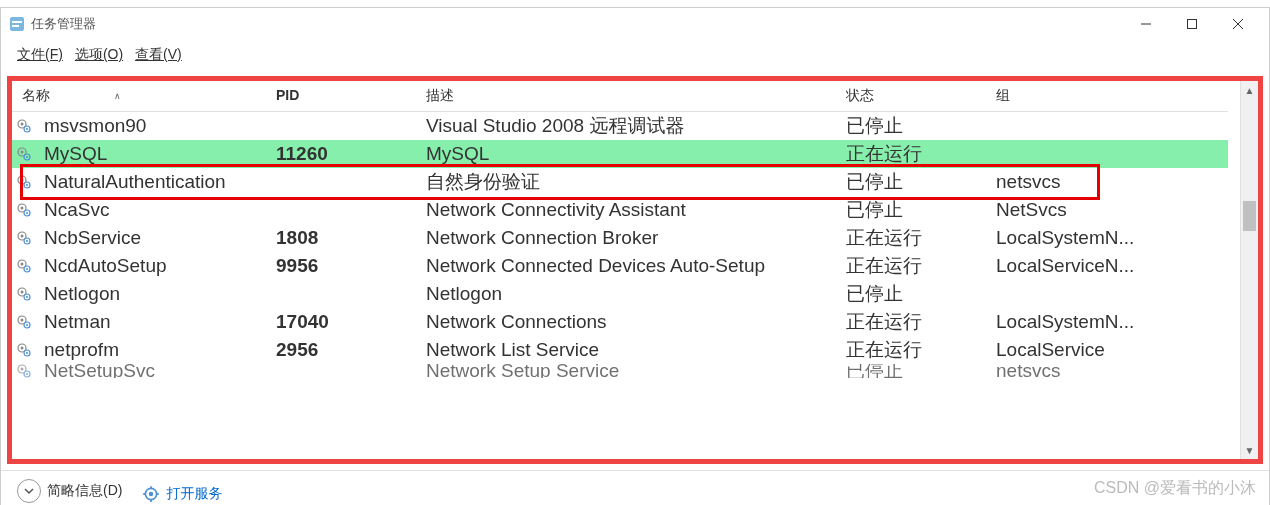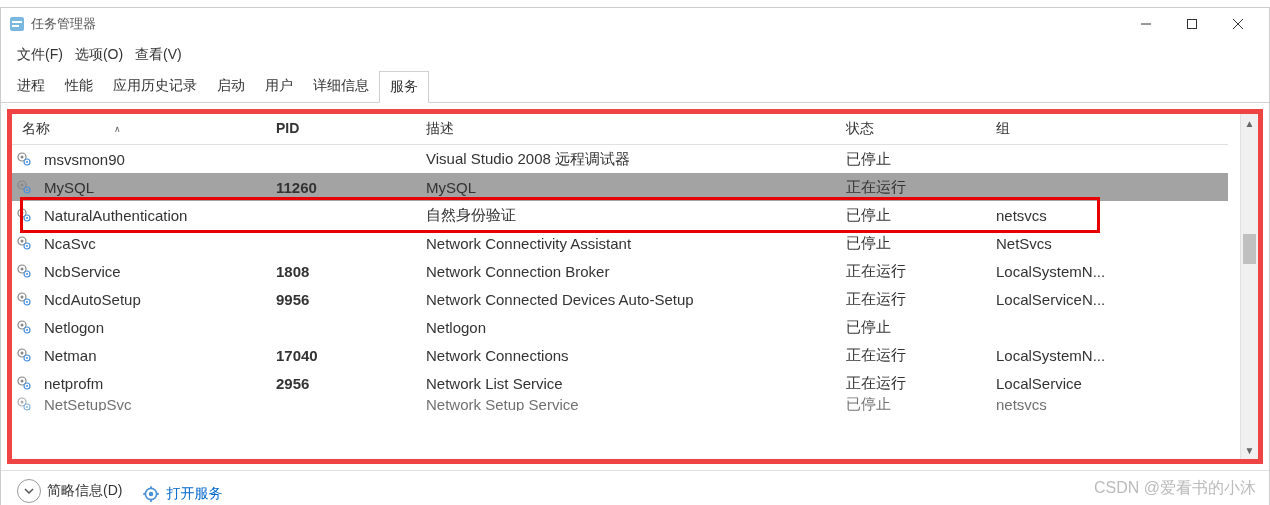--- a/index.html
+++ b/index.html
@@ -4,38 +4,38 @@
 <style>
 * { box-sizing: border-box; margin: 0; padding: 0; }
 body { font-family: "Microsoft YaHei", "Segoe UI", sans-serif; font-size: 14px; color: #333; background: #fff; width: 1270px; height: 505px; overflow: hidden; position: relative; }
 .window { border: 1px solid #ccc; width: 1270px; height: 505px; display: flex; flex-direction: column; margin-top: 7px; }
 .titlebar { display: flex; align-items: center; height: 32px; padding: 0 8px; }
 .titlebar .app-icon { width: 16px; height: 16px; margin-right: 6px; }
 .titlebar .title { font-size: 13px; color: #555; flex: 0 0 auto; }
 .titlebar .spacer { flex: 1; }
 .win-controls { display: flex; }
 .win-btn { width: 46px; height: 28px; display: flex; align-items: center; justify-content: center; color: #666; cursor: pointer; }
-.menubar { display: flex; gap: 4px; padding: 4px 12px; font-size: 14px; color: #333; }
+.menubar { display: flex; gap: 4px; padding: 4px 12px; font-size: 14px; color: #333; text-decoration: underline; }
 .menubar span { cursor: pointer; padding: 2px 4px; }
 .tabs { display: flex; border-bottom: 1px solid #d0d0d0; padding: 0 6px; }
 .tab { padding: 6px 10px; font-size: 14px; cursor: pointer; color: #333; position: relative; top: 1px; }
 .tab.active { background: #fff; border: 1px solid #d0d0d0; border-bottom: 1px solid #fff; }
 .content { flex: 1; border: 5px solid #ef4444; margin: 6px; position: relative; overflow: hidden; display: flex; gap: 12px; }
 .table-wrap { flex: 1; overflow: hidden; }
 .headers { display: flex; border-bottom: 1px solid #e0e0e0; padding: 6px 4px; font-size: 14px; color: #333; }
 .col-name { width: 260px; padding-left: 6px; display: flex; align-items: center; gap: 4px; }
 .col-pid { width: 150px; font-weight: bold; }
 .col-desc { width: 420px; }
 .col-status { width: 150px; }
 .col-group { width: 200px; }
 .sort-arrow { font-size: 9px; color: #666; margin-left: 60px; }
 .rows { }
-.row { display: flex; padding: 3px 4px; font-size: 15px; align-items: center; height: 28px; }
+.row { display: flex; padding: 3px 4px; font-size: 19px; align-items: center; height: 28px; }
 .row .svc-icon { width: 16px; height: 16px; margin-right: 6px; flex-shrink: 0; }
-.row.highlight { background: #a3a3a3; position: relative; }
+.row.highlight { background: #86efac; position: relative; }
 .highlight-border { position: absolute; border: 3px solid #e60000; left: 8px; right: 128px; top: 52px; height: 36px; pointer-events: none; z-index: 10; }
 .scrollbar { width: 18px; background: #f0f0f0; border-left: 1px solid #e0e0e0; position: relative; }
 .scroll-arrow { height: 18px; display: flex; align-items: center; justify-content: center; color: #666; font-size: 10px; cursor: pointer; }
 .scroll-thumb { position: absolute; left: 2px; right: 2px; top: 120px; height: 30px; background: #c0c0c0; cursor: pointer; }
 .footer { display: flex; align-items: flex-end; padding: 8px 16px; gap: 20px; border-top: 1px solid #e0e0e0; }
 .footer-item { display: flex; align-items: center; gap: 6px; cursor: pointer; font-size: 14px; }
 .circle-btn { width: 24px; height: 24px; border: 1px solid #999; border-radius: 50%; display: flex; align-items: center; justify-content: center; color: #666; }
 .link-blue { color: #0066cc; }
 .watermark { position: absolute; right: 14px; bottom: 6px; color: #bbb; font-size: 16px; pointer-events: none; text-align: center; }
 .partial-row { opacity: 0.7; overflow: hidden; height: 14px; }
@@ -72,29 +72,20 @@
         </div>
     </div>
   </div>
 
   <div class="menubar">
     <span>文件(F)</span>
     <span>选项(O)</span>
     <span>查看(V)</span>
   </div>
 
-  <div class="tabs" id="tabs">
-      <div class="tab">进程</div>
-      <div class="tab">性能</div>
-      <div class="tab">应用历史记录</div>
-      <div class="tab">启动</div>
-      <div class="tab">用户</div>
-      <div class="tab">详细信息</div>
-      <div class="tab active">服务</div>
-    </div>
 
   <div class="content">
     <div class="table-wrap">
       <div class="headers">
         <div class="col-name">
             <span>名称</span>
             <span class="sort-arrow">∧</span>
           </div>
         <div class="col-pid">PID</div>
         <div class="col-desc">描述</div>

